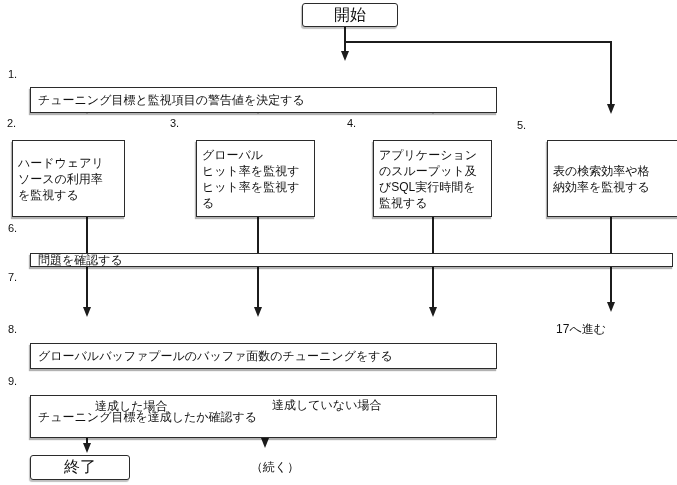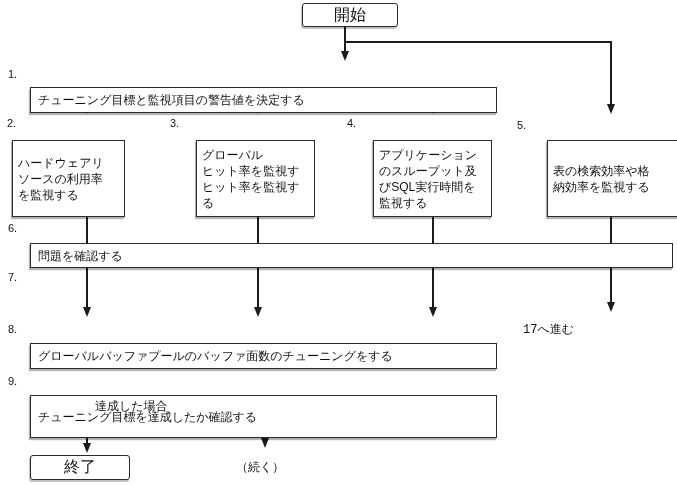--- a/index.html
+++ b/index.html
@@ -24,21 +24,21 @@
   .multi  { display:flex; flex-direction:column; justify-content:center; padding:2px 5px; }
   .terminal {
     position:absolute; box-sizing:border-box; background:#fff;
     border:1.5px solid #2b2b2b; border-radius:3px;
     box-shadow:-1px 2px 1px rgba(0,0,0,0.25);
     display:flex; align-items:center; justify-content:center;
     z-index:2; font-size:16px;
   }
   .num { position:absolute; font-size:11px; z-index:2; color:#111; }
   .flabel { position:absolute; font-size:12px; z-index:2; color:#111; white-space:nowrap; }
-  .center { text-align:left;font-family:Liberation Mono, monospace; }
+  .center { text-align:center; }
 </style>
 </head>
 <body>
 
 <div class="canvas">
 
   <div class="vline" style="left:344px;top:27px;height:24px"></div>
   <div class="hline" style="left:344px;top:41px;width:268px"></div>
   <div class="vline" style="left:610px;top:42px;height:62px"></div>
 
@@ -104,36 +104,37 @@
     <div>のスループット及</div>
     <div>びSQL実行時間を</div>
     <div>監視する</div>
   </div>
 
   <div class="box multi" style="left:547px;top:115px;width:131px;height:77px">
     <div>表の検索効率や格</div>
     <div>納効率を監視する</div>
   </div>
 
-  <div class="box single" style="left:30px;top:218px;width:643px;height:25px">
+  <div class="box single" style="left:30px;top:228px;width:643px;height:14px">
     <span>問題を確認する</span>
   </div>
 
 
   <div class="box single" style="left:30px;top:318px;width:467px;height:26px">
     <span>グローバルバッファプールのバッファ面数のチューニングをする</span>
   </div>
 
   <div class="flabel center" style="left:523px;top:321px;width:116px">17へ進む</div>
 
   <div class="box single" style="left:30px;top:370px;width:467px;height:43px">
     <span>チューニング目標を達成したか確認する</span>
   </div>
 
   <div class="flabel" style="left:95px;top:398px">達成した場合</div>
+  <div class="flabel" style="left:272px;top:397px">達成していない場合</div>
 
   <div class="terminal" style="left:30px;top:455px;width:100px;height:25px">
     <span>終了</span>
   </div>
 
   <div class="flabel center" style="left:236px;top:459px;width:78px">（続く）</div>
 
 </div>
 
 </body></html>

